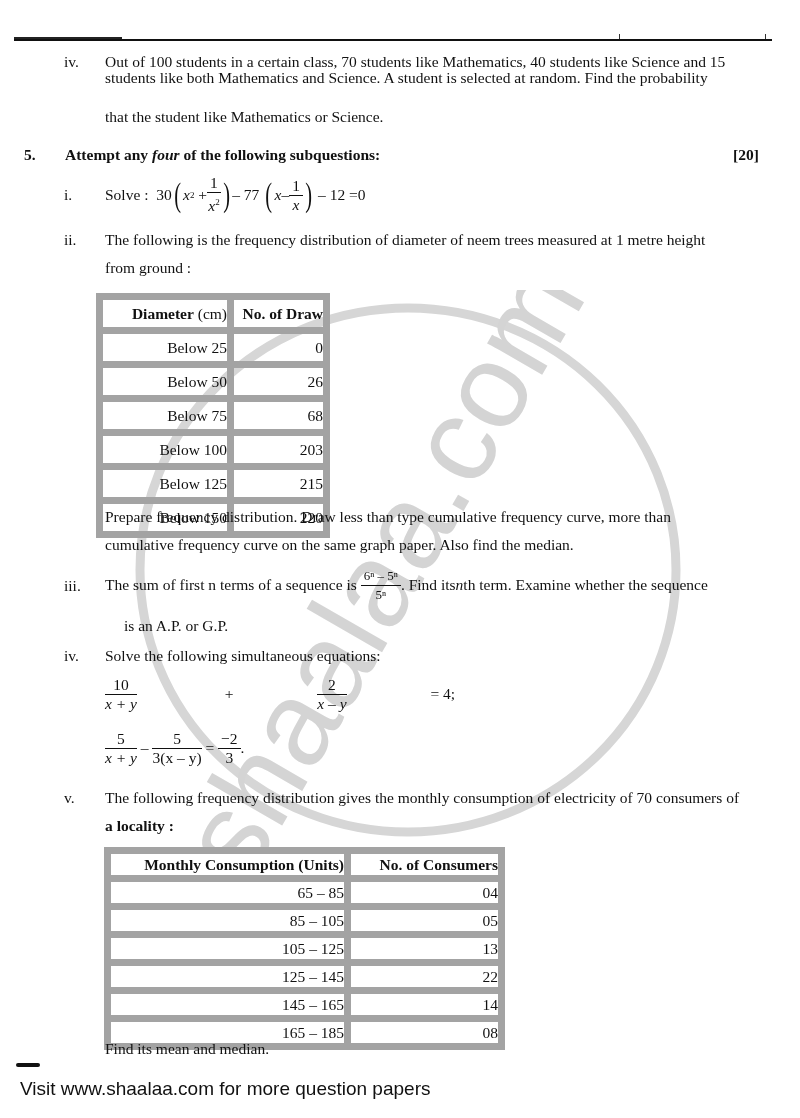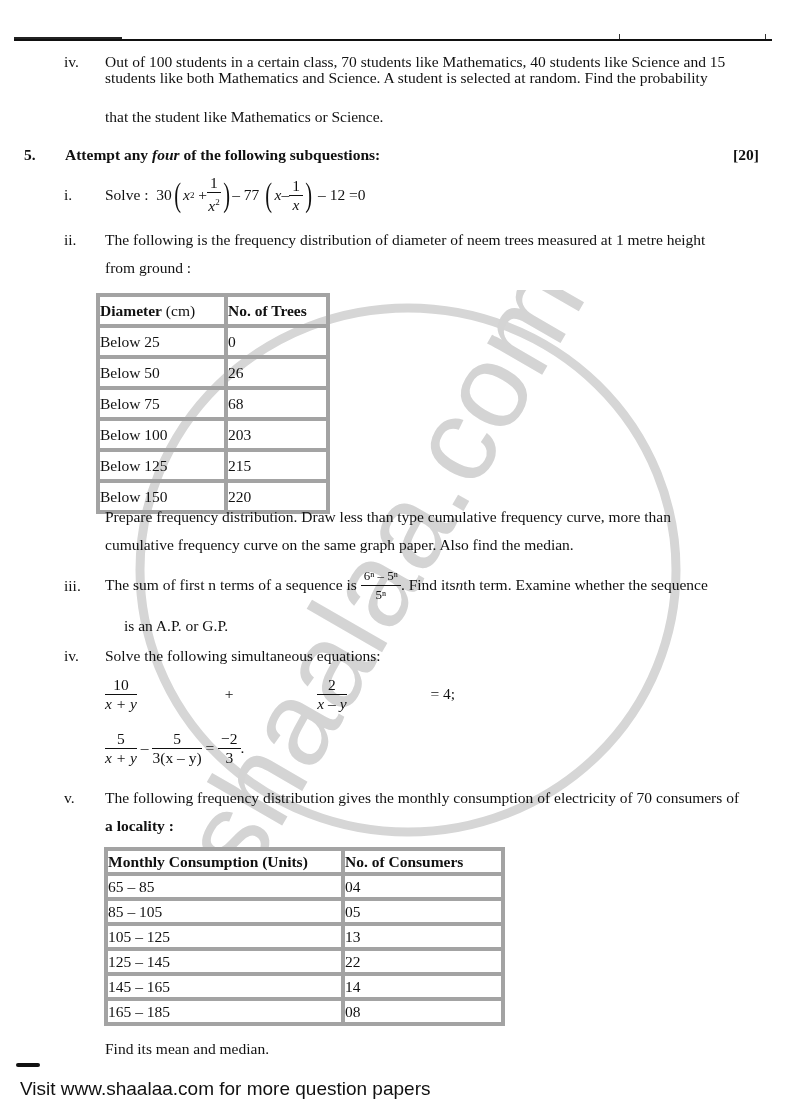--- a/index.html
+++ b/index.html
@@ -15,21 +15,21 @@
 
   .watermark { position: absolute; left: 118px; top: 290px; width: 580px; height: 560px; pointer-events: none; }
 
   .abs { position: absolute; }
   .line { position: absolute; white-space: nowrap; line-height: 20px; }
   .num { position: absolute; white-space: nowrap; line-height: 20px; }
   .bold { font-weight: bold; }
   i.it { font-style: italic; }
 
   table.t { border-collapse: collapse; position: absolute; }
-  table.t td, table.t th { border: 4px solid #a3a3a3; text-align: left; font-weight: normal; padding: 0; }
+  table.t td, table.t th { border: 7px solid #a3a3a3; text-align: right; font-weight: normal; padding: 0; }
   table.t th { font-weight: bold; }
   .t1 td, .t1 th { height: 27px; }
   .t2 td, .t2 th { height: 21px; }
 
   .frac { display: inline-block; vertical-align: middle; text-align: center; }
   .frac .n { display: block; border-bottom: 1px solid #111; padding: 0 3px; line-height: 18px; }
   .frac .d { display: block; line-height: 18px; }
   .paren { font-size: 34px; font-weight: 100; vertical-align: middle; line-height: 34px; transform: scaleX(0.6); display: inline-block; }
   .footer { position: absolute; left: 20px; top: 1078px; font-family: "Liberation Sans", "DejaVu Sans", sans-serif; font-size: 19px; color: #111; white-space: nowrap; }
   .dash { position: absolute; left: 16px; top: 1063px; width: 24px; height: 4px; background: #111; border-radius: 2px; }
@@ -88,21 +88,21 @@
 
 <div>
   <span class="num" style="left:64px;top:230px;">ii.</span>
   <span class="line" style="left:105px;top:230px;">The following is the frequency distribution of diameter of neem trees measured at 1 metre height</span>
   <span class="line" style="left:105px;top:258px;">from ground  :</span>
 
   <table class="t t1" style="left:96px;top:293px;width:234px;">
     <tbody>
         <tr>
       <th style="width:124px;"><span>Diameter</span><span style="font-weight:normal"> (cm)</span></th>
-      <th><span>No. of Trees</span></th>
+      <th><span>No. of Draw</span></th>
     </tr>
     <tr>
           <td>Below 25</td>
           <td>0</td>
         </tr>
     <tr>
           <td>Below 50</td>
           <td>26</td>
         </tr>
     <tr>

